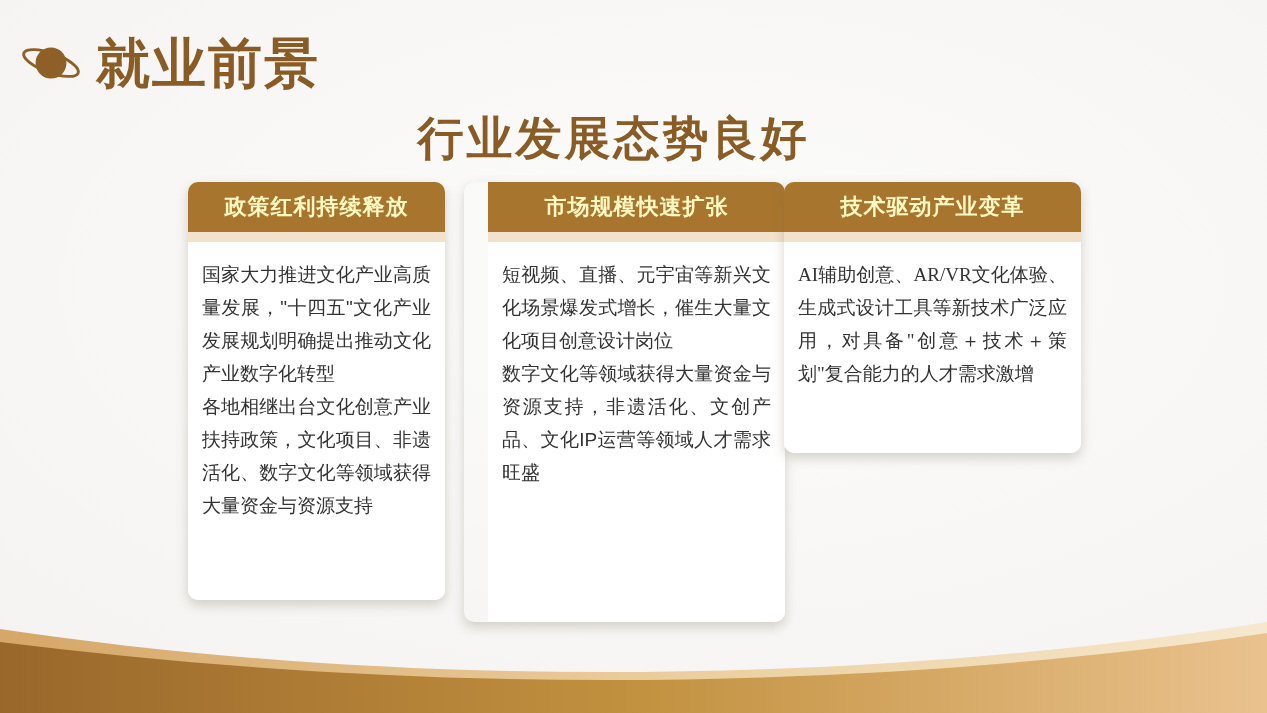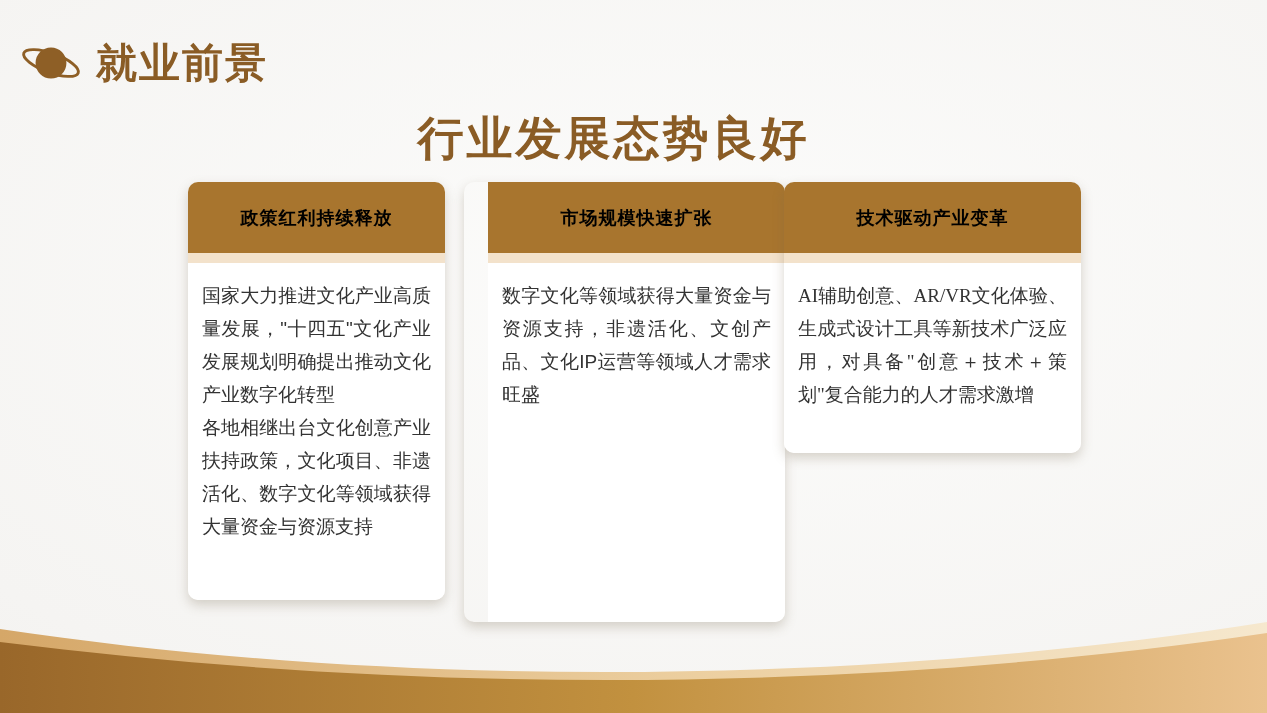--- a/index.html
+++ b/index.html
@@ -4,38 +4,38 @@
 <style>
   html,body{margin:0;padding:0;}
   body{font-family:"Liberation Sans","DejaVu Sans",sans-serif;background:#e8e7e4;}
   .slide{
     position:relative;width:1267px;height:713px;overflow:hidden;
     background:radial-gradient(130% 120% at 55% 40%, #fcfcfb 0%, #f5f4f2 55%, #ecebe8 100%);
   }
   
   .page-header{position:absolute;top:36px;left:20px;display:flex;align-items:center;gap:14px;}
   .planet{width:62px;height:54px;flex:0 0 auto;}
-  .page-title{font-size:41px;font-weight:bold;color:#8a5c25;letter-spacing:2px;line-height:1;}
+  .page-title{font-size:54px;font-weight:bold;color:#8a5c25;letter-spacing:2px;line-height:1;}
   .section-subtitle{
     position:absolute;top:108px;left:0;width:1227px;text-align:center;
     font-size:46px;font-weight:bold;color:#8a5c25;letter-spacing:3px;
   }
   
   .card{
     position:absolute;top:182px;display:flex;flex-direction:column;
     border-radius:10px;overflow:hidden;background:transparent;
     box-shadow:0 5px 12px rgba(120,105,80,0.28);
   }
   .card-1{left:188px;width:257px;height:418px;}
   .card-2{left:464px;width:297px;height:440px;padding-left:24px;}
   .card-3{left:784px;width:297px;height:271px;font-family:Liberation Serif, serif;}
   .card-header{
-    height:71px;flex:0 0 auto;background:#a8752e;color:#000000;
+    height:50px;flex:0 0 auto;background:#a8752e;color:#fef9c3;
     display:flex;align-items:center;justify-content:center;
-    font-size:18px;font-weight:bold;letter-spacing:1px;
+    font-size:22px;font-weight:bold;letter-spacing:1px;
   }
   .card-strip{height:10px;flex:0 0 auto;background:#f3e2cb;}
   .card-body{
     flex:1;background:#ffffff;padding:16px 14px 0 14px;
     font-size:19px;color:#333333;line-height:33px;
     text-align:justify;text-align-last:left;
   }
   .card-body p{margin:0;}
   
   .bottom-wave{position:absolute;left:0;top:613px;width:1267px;height:100px;display:block;}
@@ -61,20 +61,21 @@
     <div class="card-body">
       <p>国家大力推进文化产业高质量发展，"十四五"文化产业发展规划明确提出推动文化产业数字化转型</p>
       <p>各地相继出台文化创意产业扶持政策，文化项目、非遗活化、数字文化等领域获得大量资金与资源支持</p>
     </div>
   </div>
 
   <div class="card card-2">
     <div class="card-header">市场规模快速扩张</div>
     <div class="card-strip"></div>
     <div class="card-body">
+      <p>短视频、直播、元宇宙等新兴文化场景爆发式增长，催生大量文化项目创意设计岗位</p>
       <p>数字文化等领域获得大量资金与资源支持，非遗活化、文创产品、文化IP运营等领域人才需求旺盛</p>
     </div>
   </div>
 
   <div class="card card-3">
     <div class="card-header">技术驱动产业变革</div>
     <div class="card-strip"></div>
     <div class="card-body">
       <p>AI辅助创意、AR/VR文化体验、生成式设计工具等新技术广泛应用，对具备"创意＋技术＋策划"复合能力的人才需求激增</p>
     </div>

